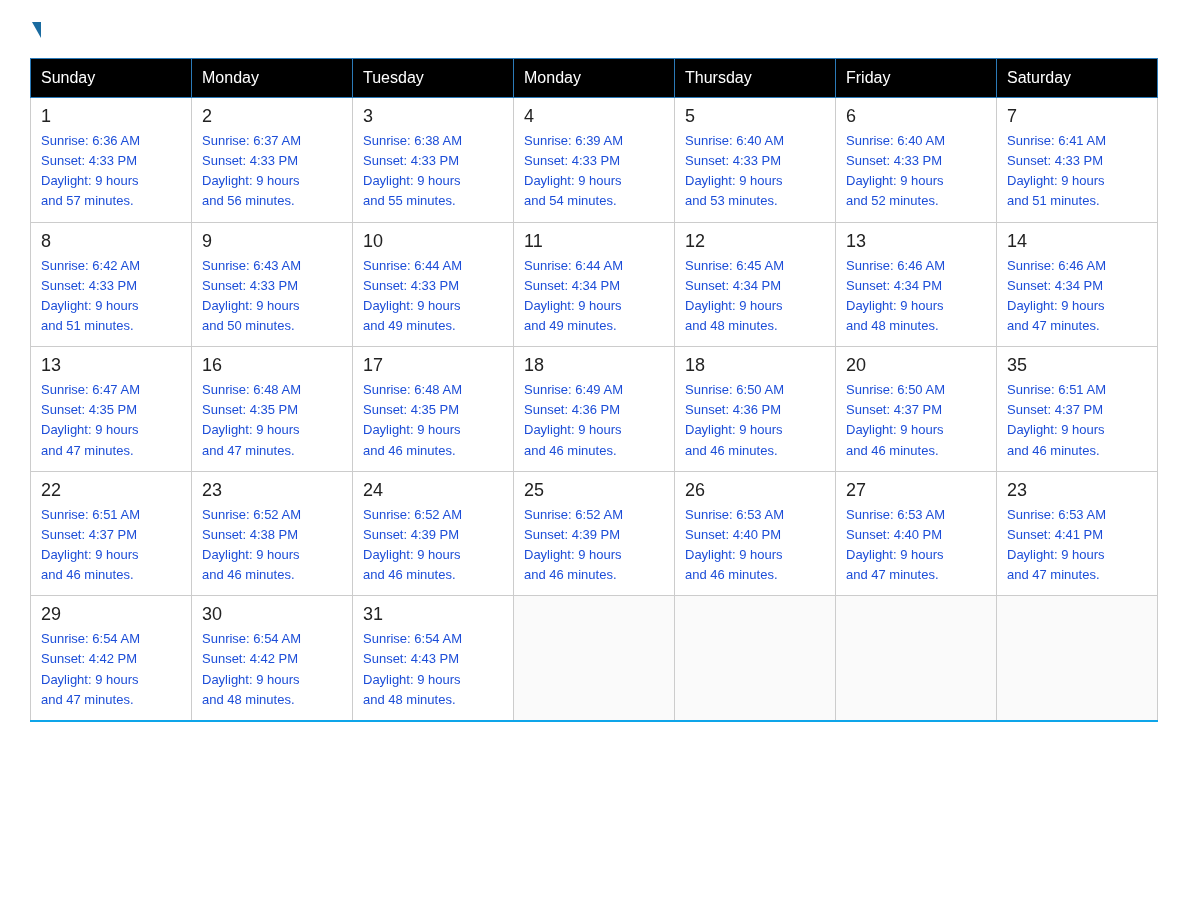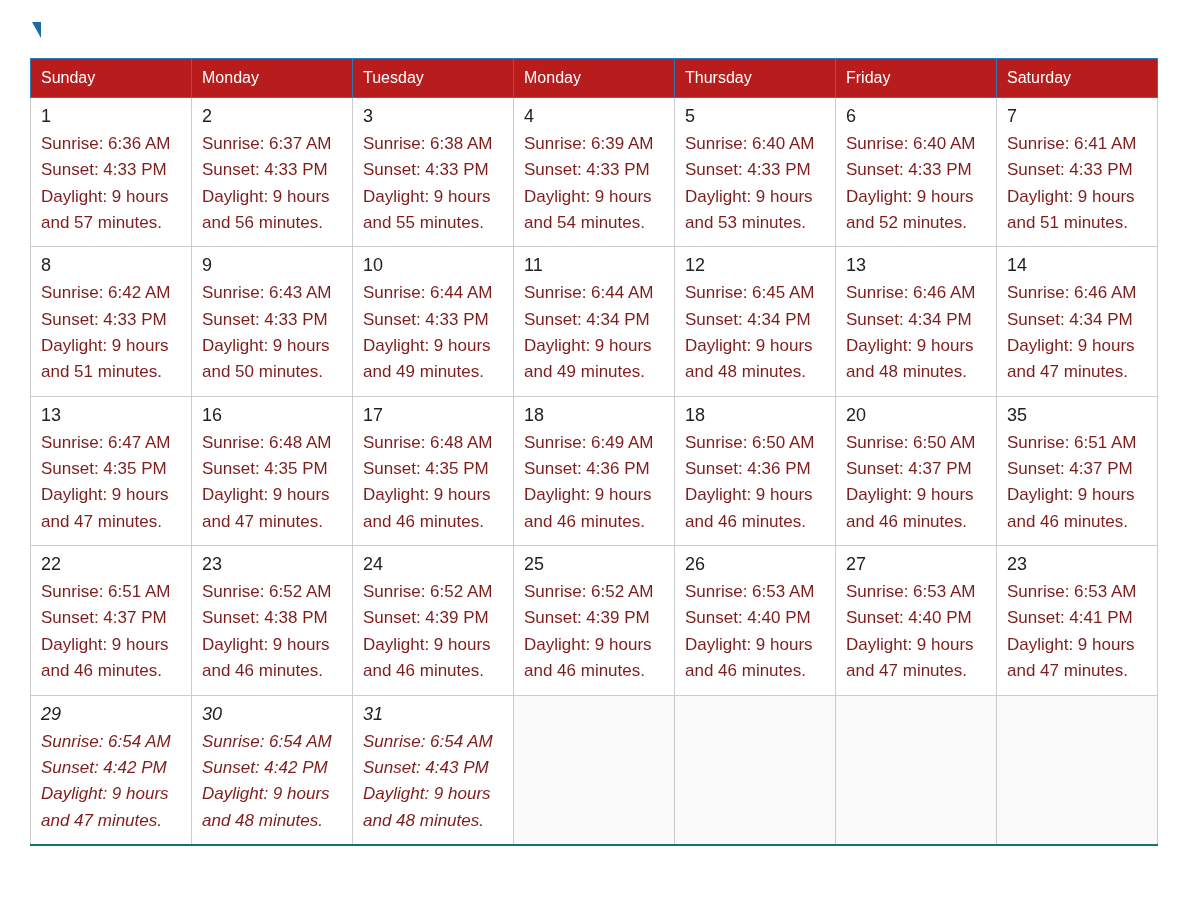--- a/index.html
+++ b/index.html
@@ -42,21 +42,21 @@
     .location {
       font-size: 22px;
       color: #555;
       margin-top: 4px;
     }
     table {
       width: 100%;
       border-collapse: collapse;
     }
     thead tr th {
-      background-color: #b91c1c;
+      background-color: #000000;
       color: #fff;
       padding: 10px 10px;
       font-size: 16px;
       font-weight: normal;
       text-align: left;
       border: 1px solid #2b7ab8;
     }
     tbody tr td {
       vertical-align: top;
       padding: 8px 10px 10px 10px;
@@ -69,27 +69,26 @@
     tbody tr td.empty {
       background: #fafafa;
     }
     .day-num {
       font-size: 18px;
       font-weight: normal;
       margin-bottom: 4px;
       display: block;
     }
     .day-info {
-      font-size: 17px;
+      font-size: 13px;
       line-height: 1.55;
-      color: #7f1d1d;
+      color: #1d4ed8;
     }
     tbody tr:last-child td {
-      border-bottom: 2px solid #0f766e;
-      font-style: italic;
+      border-bottom: 2px solid #0ea5e9;
     }
     thead tr th:first-child {
       border-left: 1px solid #2b7ab8;
     }
     tbody tr td:first-child {
       border-left: 1px solid #ccc;
     }
     .logo-wrapper {
       display: flex;
       flex-direction: column;

